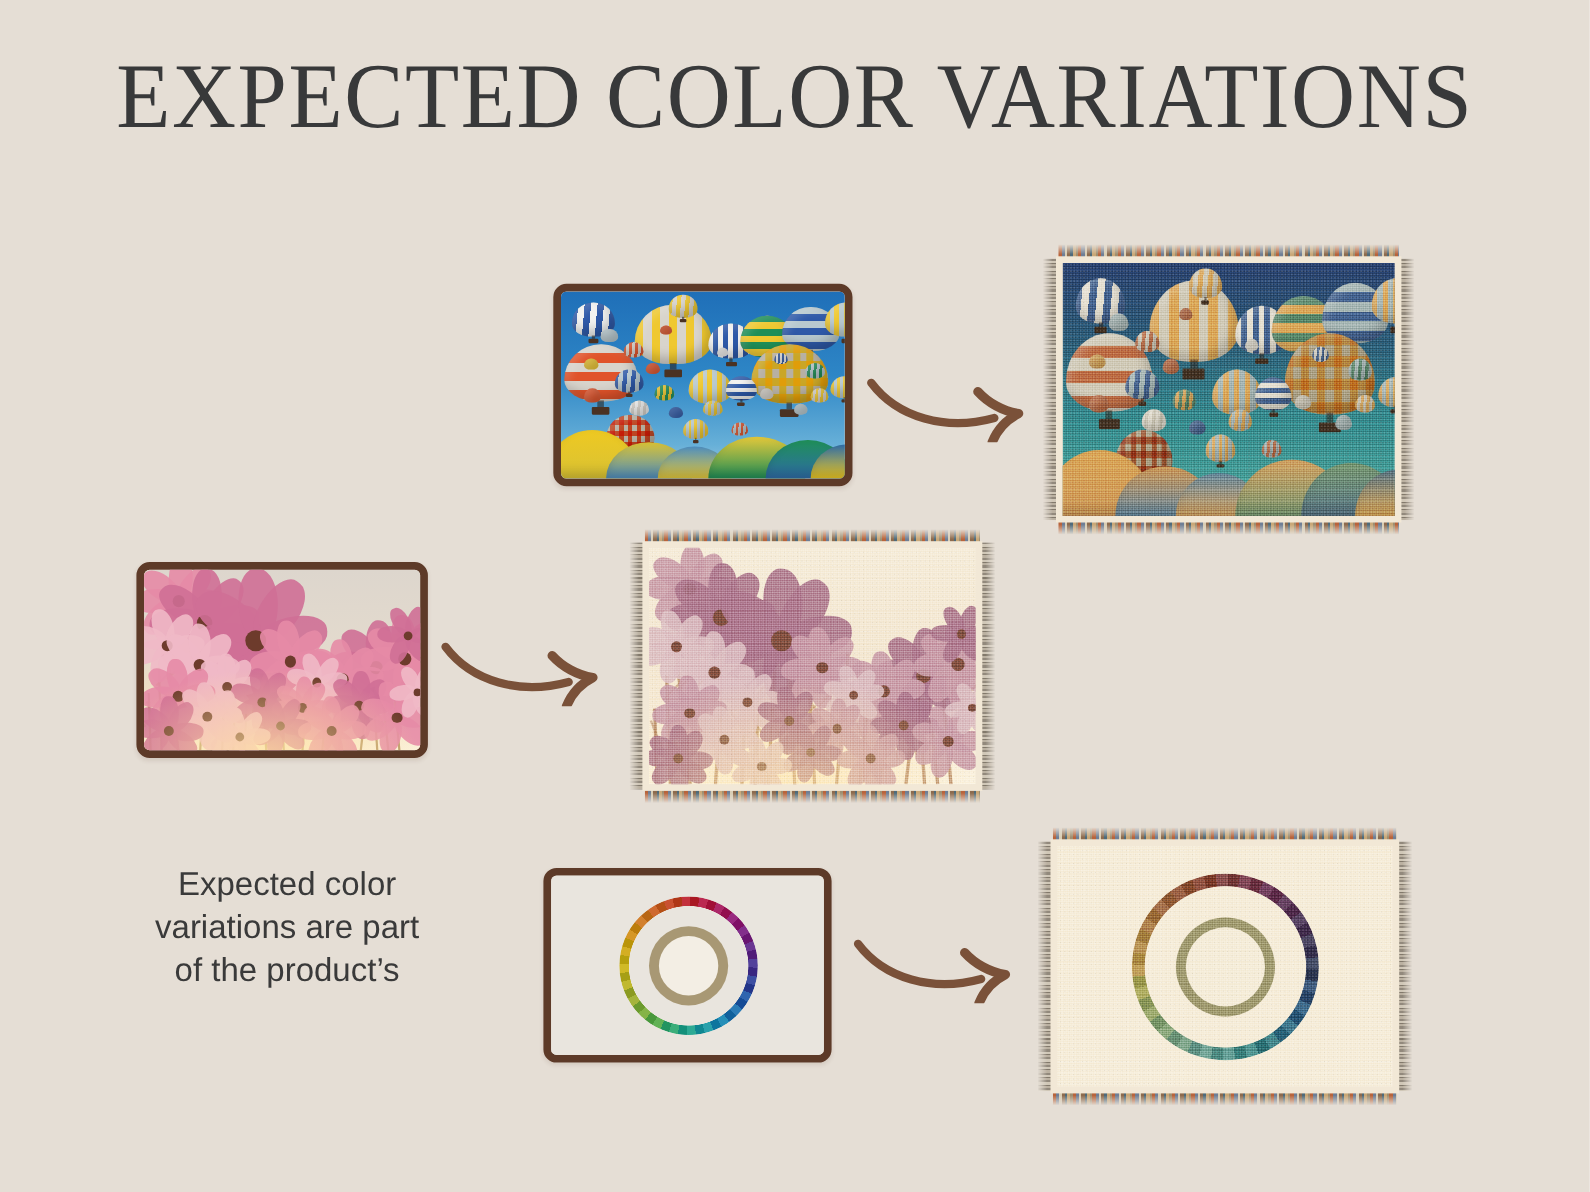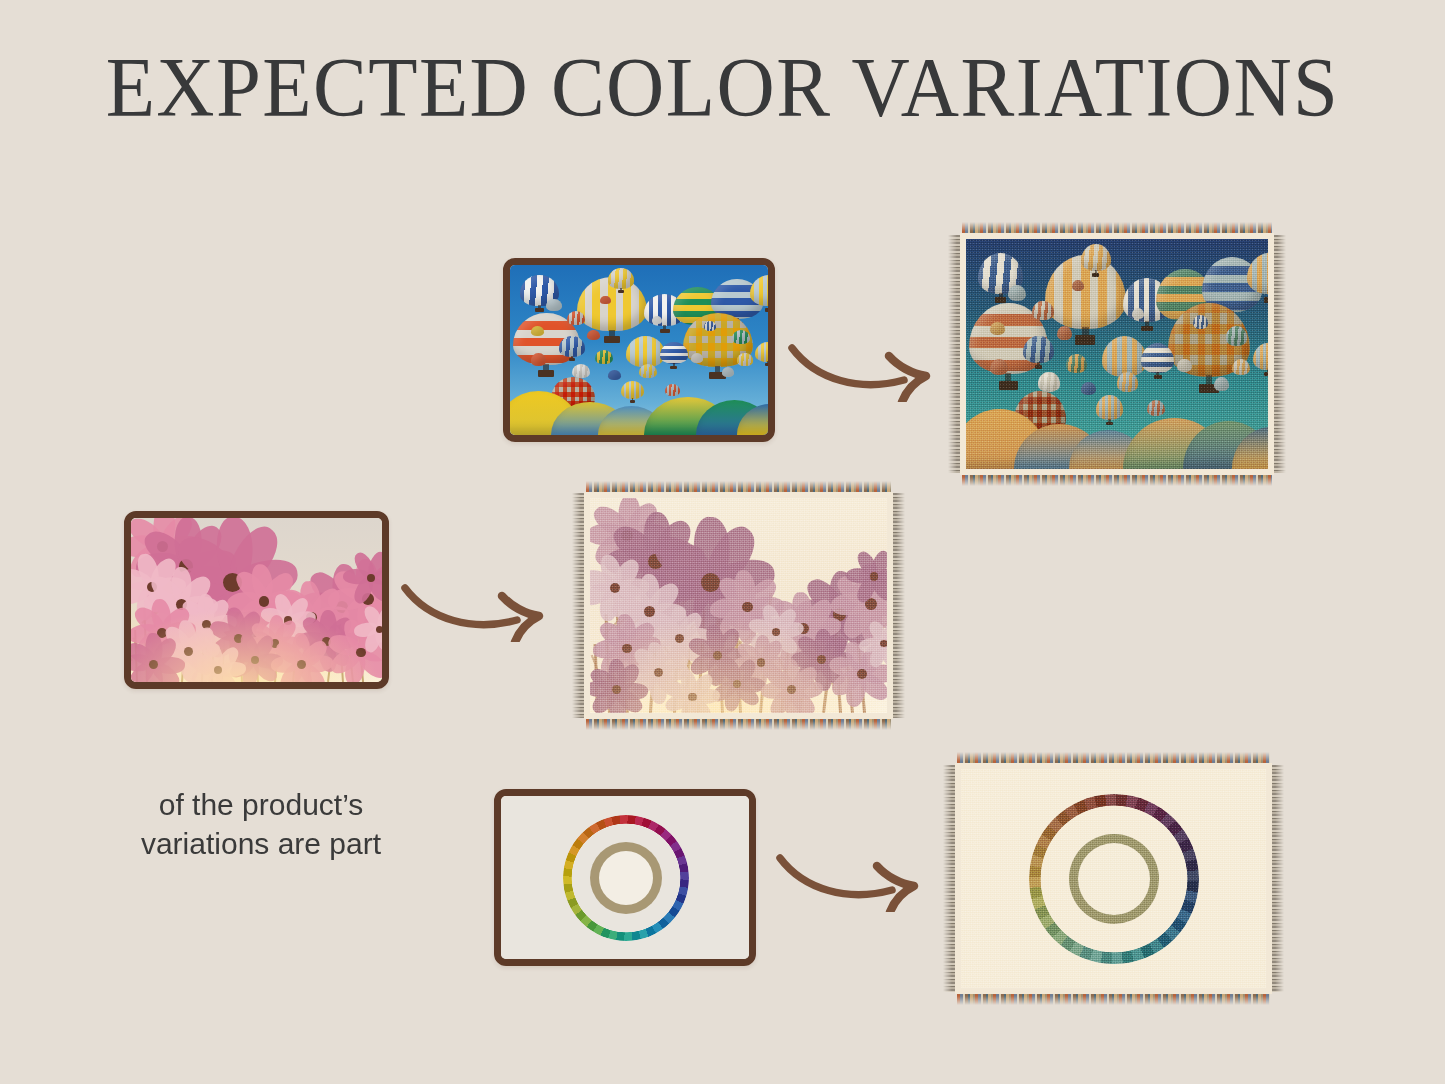--- a/index.html
+++ b/index.html
@@ -194,22 +194,23 @@
   .wheel .hub.w{background:#f5ecd7;box-shadow:0 0 0 9px #9a9468;}
 </style>
 </head>
 <body style="background: rgb(229, 222, 213);">
 
 <div id="page">
 
   <div class="title" style="color: rgb(56, 57, 58);">EXPECTED COLOR VARIATIONS</div>
 
   <div class="note">
+    <div>Expected color</div>
+    <div>variations are part</div>
     <div>of the product’s</div>
-    <div>variations are part</div>
   </div>
 
   <div class="thumb" id="thumb-balloons">
     <div class="art">
       <div class="sky-vivid"></div>
       <div id="bal-src-balloons" style="position: absolute; inset: 0px;">
           <div class="balloon" style="left: 4%; top: 6%; width: 15%; height: 21.75%;">
             <i style="background: repeating-linear-gradient(95deg, rgb(46, 89, 168) 0px, rgb(46, 89, 168) 14%, rgb(242, 242, 240) 14%, rgb(242, 242, 240) 28%); box-shadow: rgba(0, 0, 0, 0.22) -4px -6px 10px inset, rgba(255, 255, 255, 0.18) 4px 4px 8px inset;"></i>
             <s></s>
             <b></b>

